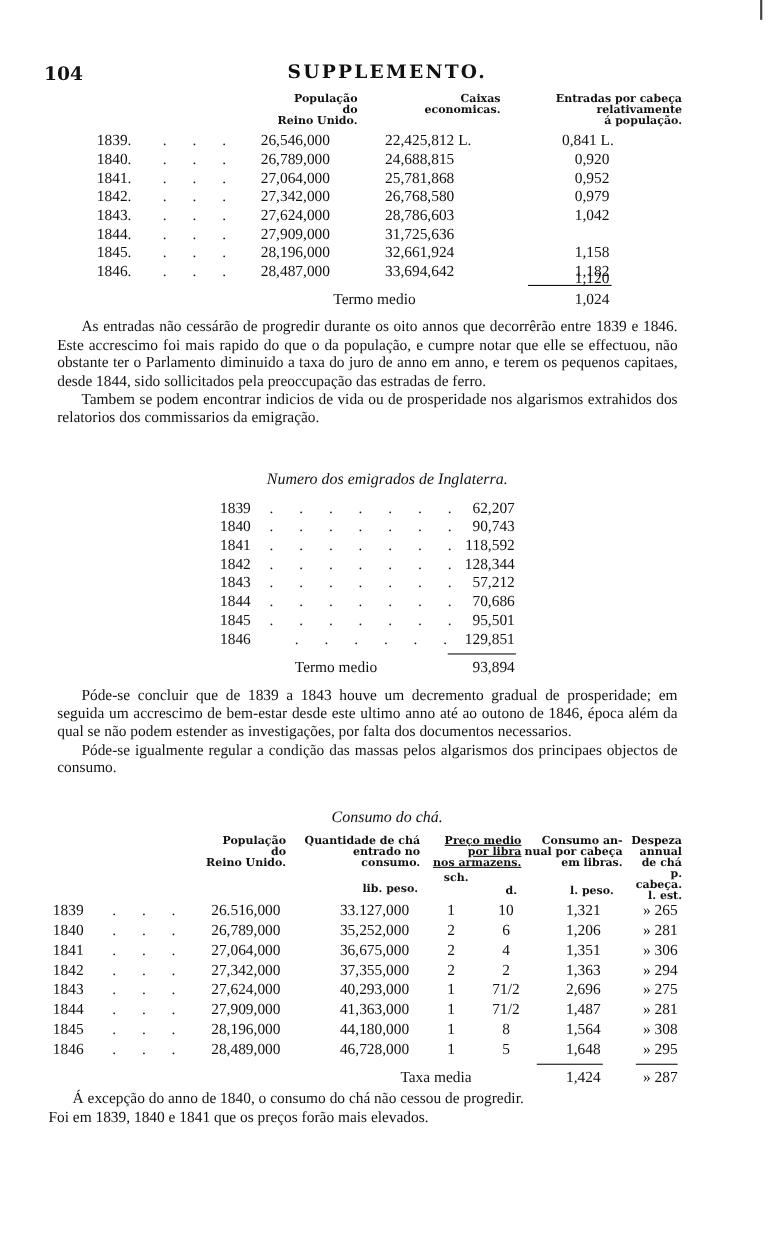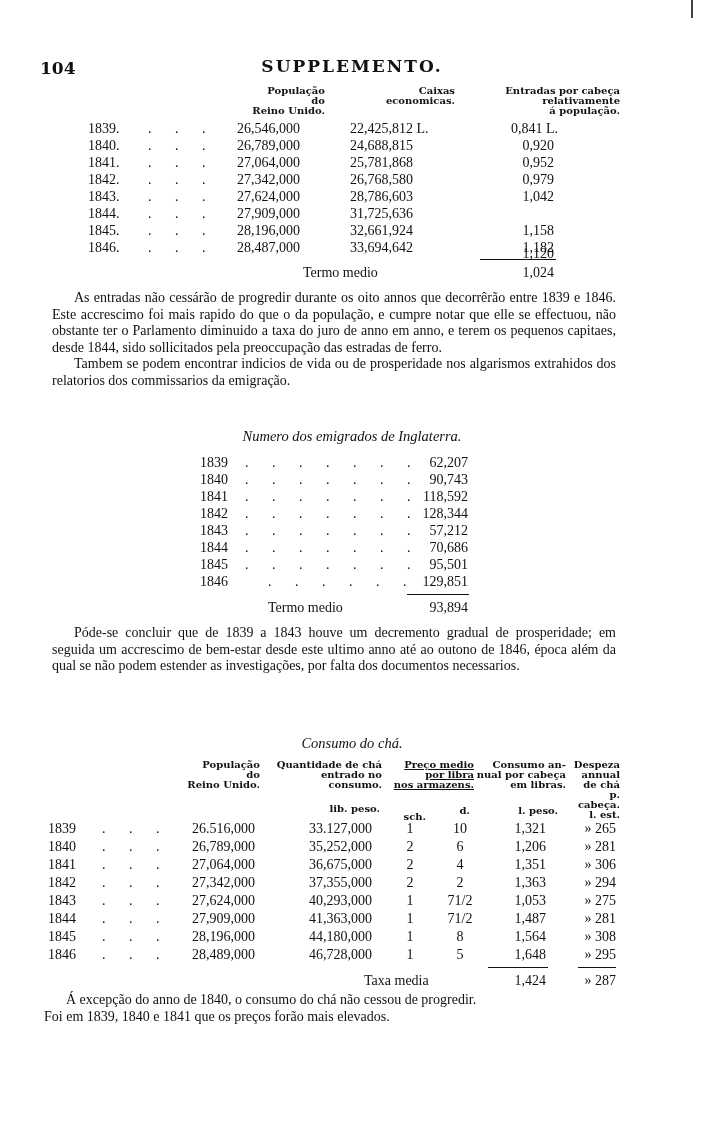--- a/index.html
+++ b/index.html
@@ -156,20 +156,21 @@
   </div>
   <div class="abs rule" style="left:407px;top:594px;width:62px;"></div>
   <div class="row" style="top:599px;">
     <span class="cell" style="left:268px;">Termo medio</span>
     <span class="cell r" style="left:380px;width:88px;">93,894</span>
   </div>
 </div>
 
 <div class="abs para" style="top:625px;">
   <p>Póde-se concluir que de 1839 a 1843 houve um decremento gradual de prosperidade; em seguida um accrescimo de bem-estar desde este ultimo anno até ao outono de 1846, época além da qual se não podem estender as investigações, por falta dos documentos necessarios.</p>
+  <p>Póde-se igualmente regular a condição das massas pelos algarismos dos principaes objectos de consumo.</p>
 </div>
 
 <div class="abs caption" style="top:735px;">Consumo do chá.</div>
 
 <div class="abs hdr" style="left:170px;top:760px;width:90px;">
   <div>População</div>
   <div>do</div>
   <div>Reino Unido.</div>
 </div>
 <div class="abs hdr" style="left:270px;top:760px;width:112px;">
@@ -189,21 +190,21 @@
 </div>
 <div class="abs hdr" style="left:566px;top:760px;width:54px;">
   <div>Despeza</div>
   <div>annual</div>
   <div>de chá</div>
   <div>p. cabeça.</div>
   <div>l. est.</div>
 </div>
 
 <div class="abs hdr" style="left:290px;top:804px;width:90px;">lib. peso.</div>
-<div class="abs hdr" style="left:396px;top:812px;width:30px;">sch.</div>
+<div class="abs hdr" style="left:396px;top:794px;width:30px;">sch.</div>
 <div class="abs hdr" style="left:440px;top:806px;width:30px;">d.</div>
 <div class="abs hdr" style="left:488px;top:806px;width:70px;">l. peso.</div>
 
 <div>
   <div class="row" style="top:820px;">
     <span class="cell" style="left:48px;">1839</span>
     <span class="cell dots" style="left:102px;">. . .</span>
     <span class="cell r" style="left:160px;width:95px;">26.516,000</span>
     <span class="cell r" style="left:270px;width:102px;">33.127,000</span>
     <span class="cell c" style="left:400px;width:20px;">1</span>
@@ -241,21 +242,21 @@
     <span class="cell r" style="left:490px;width:56px;">1,363</span>
     <span class="cell r" style="left:570px;width:46px;">» 294</span>
   </div>
   <div class="row" style="top:892px;">
     <span class="cell" style="left:48px;">1843</span>
     <span class="cell dots" style="left:102px;">. . .</span>
     <span class="cell r" style="left:160px;width:95px;">27,624,000</span>
     <span class="cell r" style="left:270px;width:102px;">40,293,000</span>
     <span class="cell c" style="left:400px;width:20px;">1</span>
     <span class="cell c" style="left:440px;width:40px;">71/2</span>
-    <span class="cell r" style="left:490px;width:56px;">1,053</span>
+    <span class="cell r" style="left:490px;width:56px;">2,696</span>
     <span class="cell r" style="left:570px;width:46px;">» 275</span>
   </div>
   <div class="row" style="top:910px;">
     <span class="cell" style="left:48px;">1844</span>
     <span class="cell dots" style="left:102px;">. . .</span>
     <span class="cell r" style="left:160px;width:95px;">27,909,000</span>
     <span class="cell r" style="left:270px;width:102px;">41,363,000</span>
     <span class="cell c" style="left:400px;width:20px;">1</span>
     <span class="cell c" style="left:440px;width:40px;">71/2</span>
     <span class="cell r" style="left:490px;width:56px;">1,487</span>

